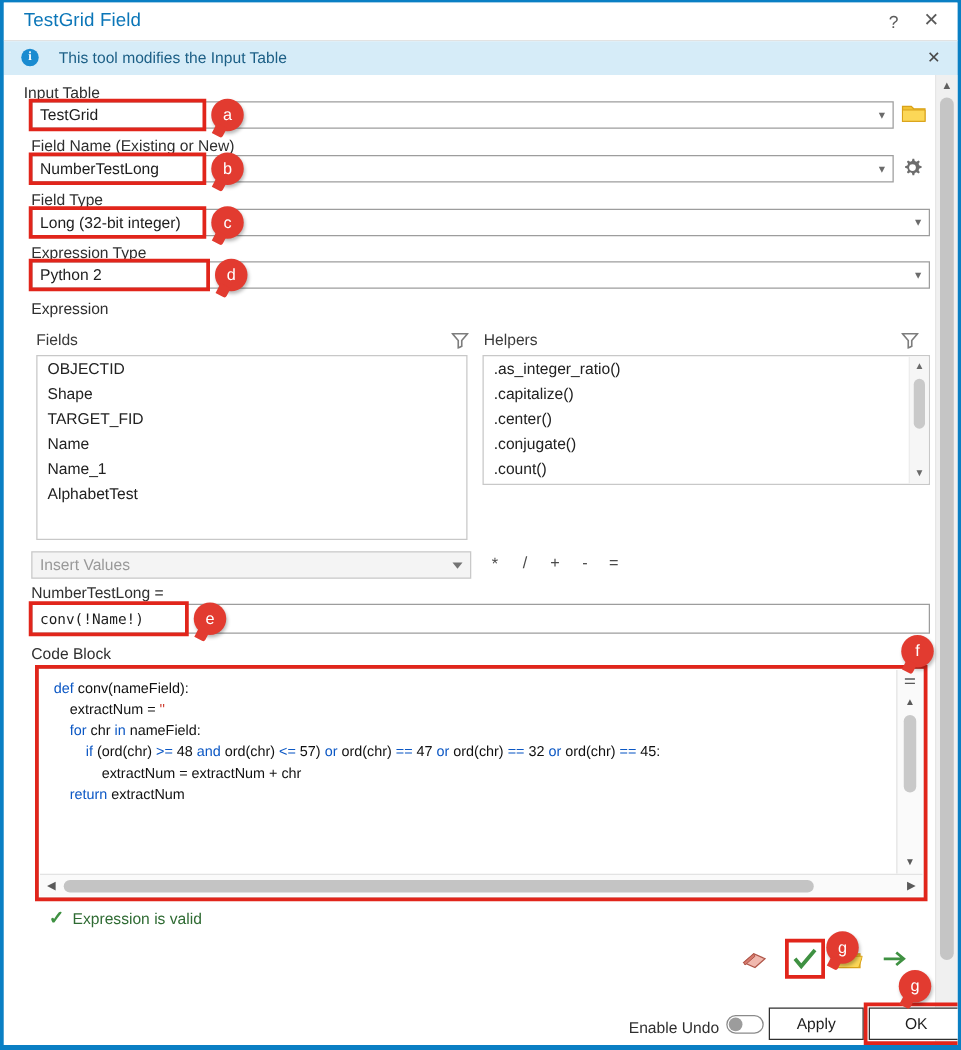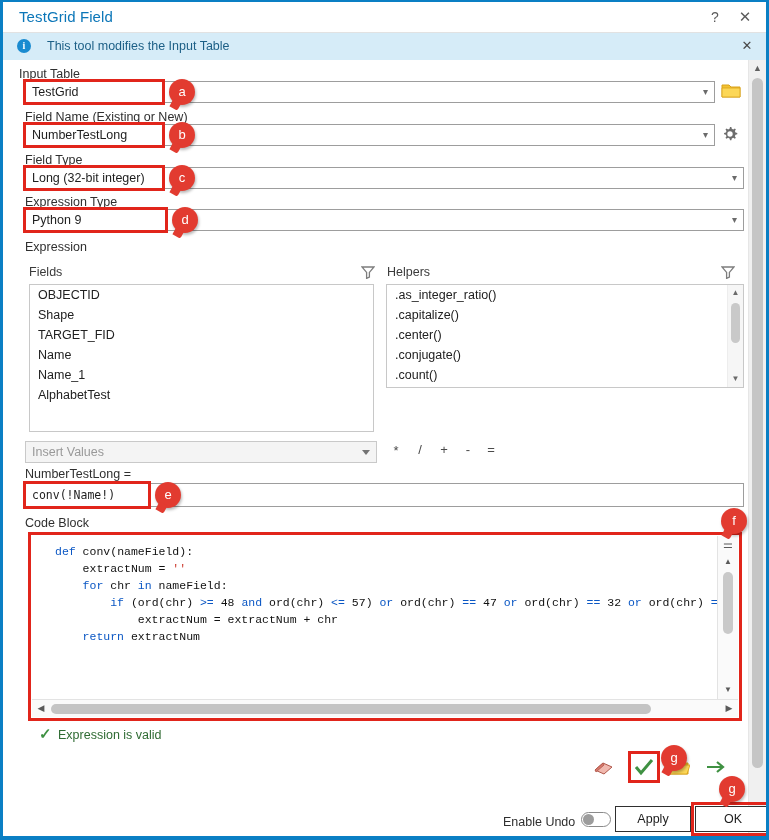--- a/index.html
+++ b/index.html
@@ -268,26 +268,26 @@
     box-sizing: border-box;
     overflow: hidden;
   }
   .codearea {
     position: absolute;
     left: 0; top: 0; right: 22px; bottom: 18px;
     overflow: hidden;
     padding: 8px 0 0 0;
   }
   .cline {
-    font-family: Liberation Mono, monospace;
+    font-family: Liberation Sans, sans-serif;
     font-size: 11.5px;
     line-height: 17px;
     white-space: pre;
     color: #111111;
-    padding-left: 24px;
+    padding-left: 12px;
   }
   .kw { color: #0b57c4; }
   .str { color: #cc3b2e; }
   .op2 { color: #0b57c4; }
 
   .code-vscroll {
     position: absolute;
     right: 1px; top: 1px; bottom: 19px;
     width: 20px;
     background: #fafafa;
@@ -426,21 +426,21 @@
       <div class="lbl" style="left:22px; top:93px;">Field Type</div>
       <div class="field" style="left:22px; top:107px; width:719px;">
         <span class="val">Long (32-bit integer)</span>
         <span class="caret">▾</span>
       </div>
       <div class="redbox" style="left:20px; top:105px; width:142px; height:26px;"></div>
       <div class="badge" style="left:166px; top:105px;">c</div>
 
       <div class="lbl" style="left:22px; top:135px;">Expression Type</div>
       <div class="field" style="left:22px; top:149px; width:719px;">
-        <span class="val">Python 9</span>
+        <span class="val">Python 2</span>
         <span class="caret">▾</span>
       </div>
       <div class="redbox" style="left:20px; top:147px; width:145px; height:26px;"></div>
       <div class="badge" style="left:169px; top:147px;">d</div>
 
       <div class="lbl" style="left:22px; top:180px;">Expression</div>
 
       <div class="sub-lbl" style="left:26px; top:205px;">Fields</div>
       <svg class="funnel" style="left:358px; top:205px;" viewBox="0 0 14 14">
         <path d="M1 2 h12 l-4.6 5.4 v4.6 l-2.8 1.4 v-6 z" fill="none" stroke="#7d7d7d" stroke-width="1.3"></path>

